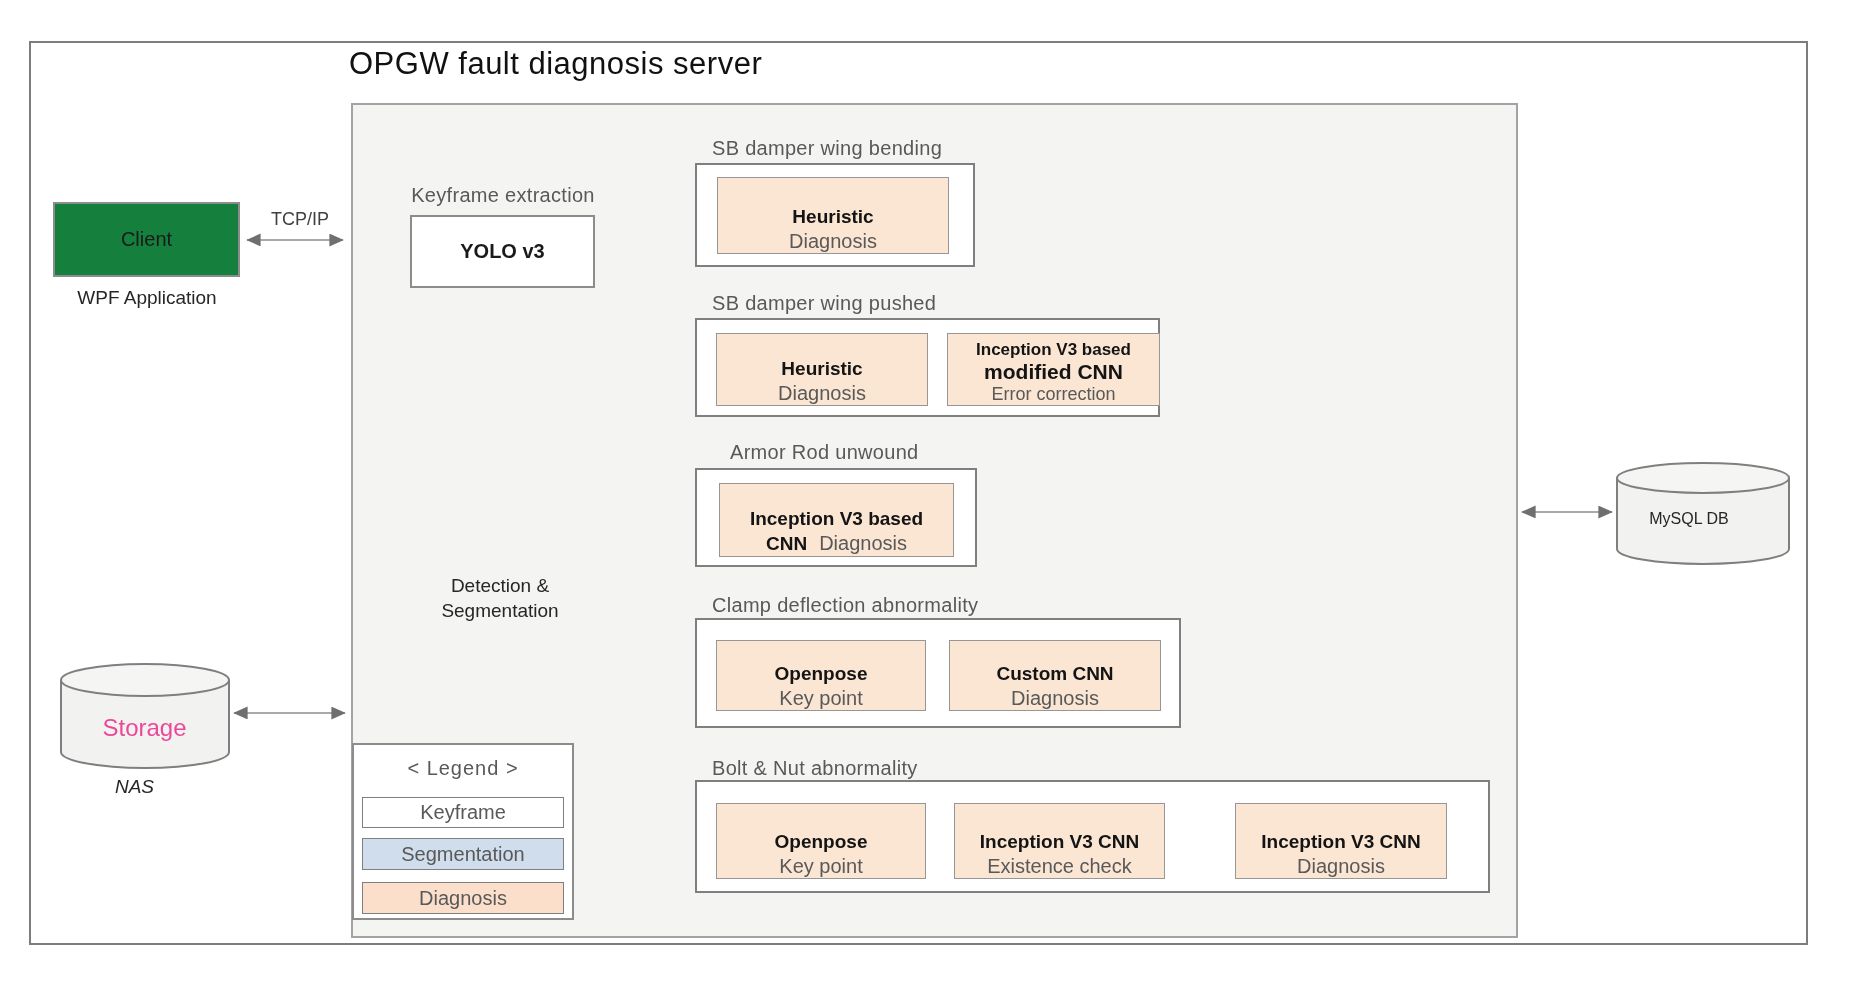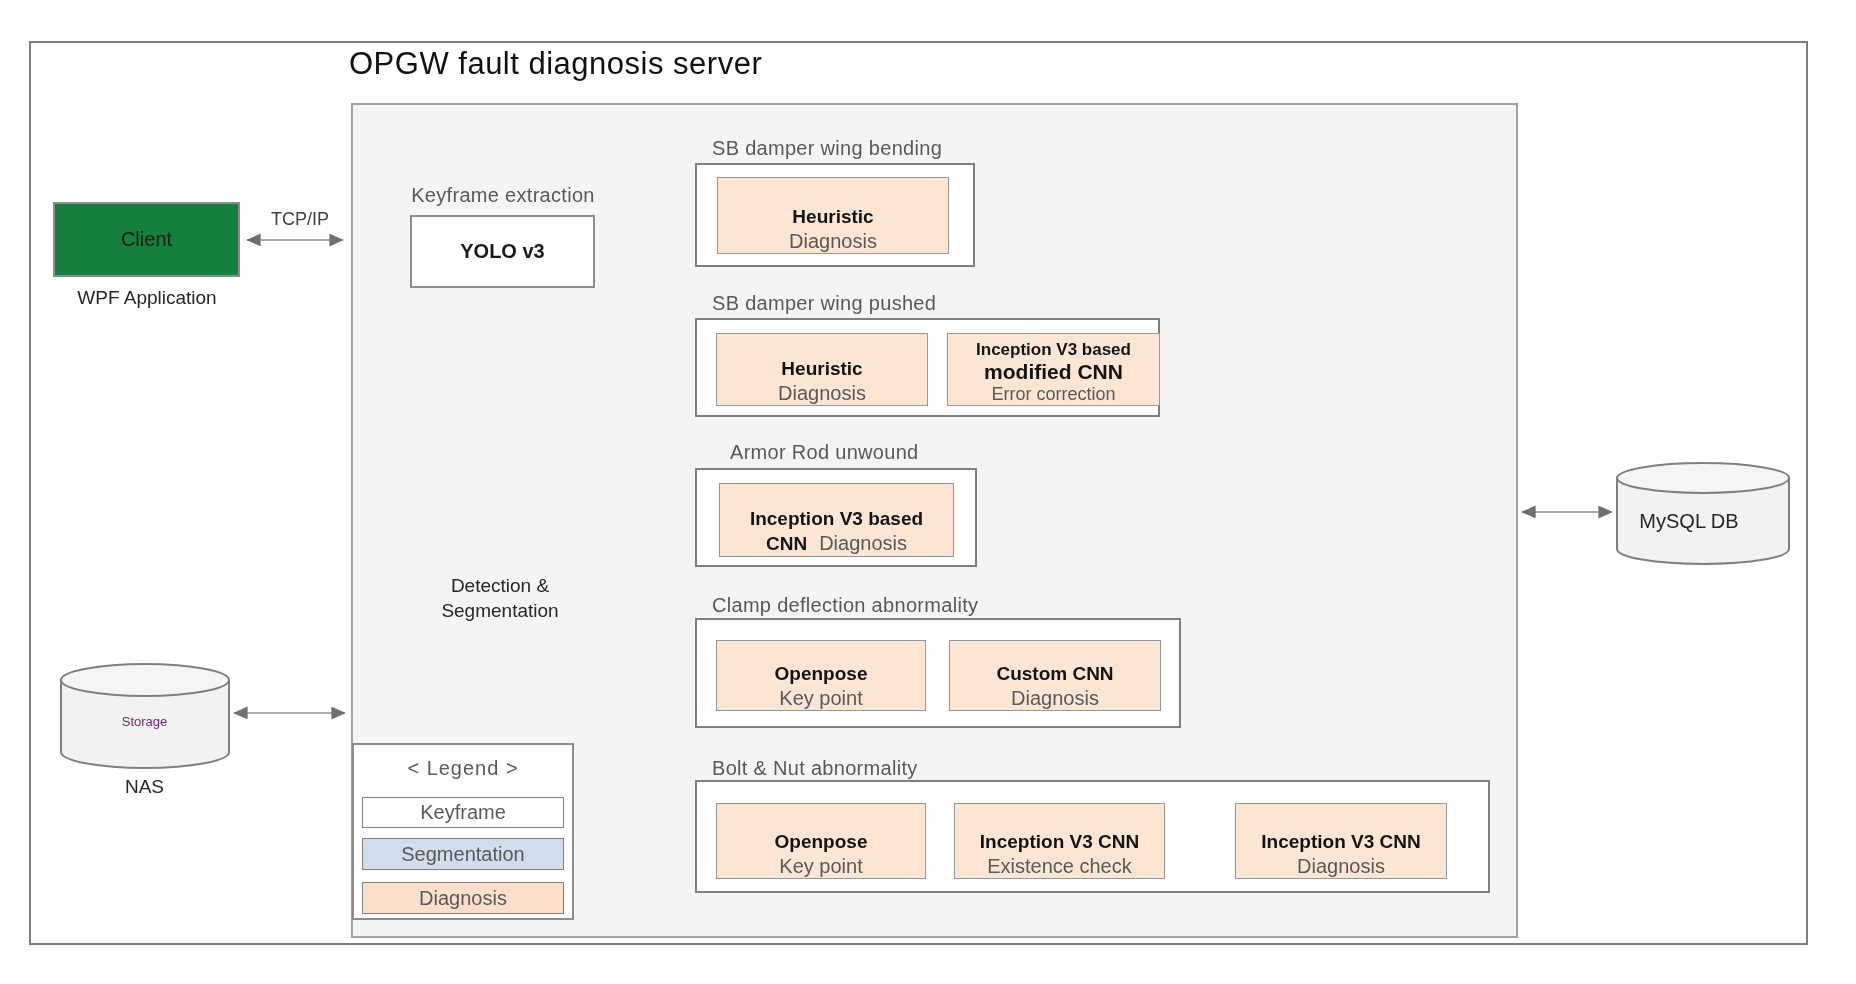--- a/index.html
+++ b/index.html
@@ -31,21 +31,21 @@
   .peach .inline-row{display:flex;gap:12px;align-items:baseline;justify-content:center;}
   .underlined{border-bottom:1px dashed #9a9a9a;padding-bottom:1px;}
   
   .legend-box{background:#ffffff;border:2px solid #8c8c8c;}
   .legend-title{font-size:20px;color:#595959;text-align:center;letter-spacing:1px;}
   .legend-row{display:flex;align-items:center;justify-content:center;font-size:20px;color:#595959;border:1.5px solid #7f7f7f;}
   .lg-keyframe{background:#ffffff;}
   .lg-seg{background:#cfdded;}
   .lg-diag{background:#fbdfcb;}
   
-  .cyl-label{font-size:13px;color:#701a75;text-align:center;}
+  .cyl-label{font-size:24px;color:#ec4899;text-align:center;}
   .db-label{font-size:19px;color:#262626;font-weight:500;text-align:center;}
   svg.wires{position:absolute;left:0;top:0;pointer-events:none;}
 </style>
 </head>
 <body>
 
 <div id="canvas">
 
   <div class="abs outer-border"></div>
 
@@ -161,21 +161,21 @@
     <div class="abs legend-row lg-diag" style="left:8px;top:137px;width:202px;height:32px;">
       <span>Diagnosis</span>
     </div>
   </div>
 
   <svg class="abs" style="left:59px;top:660px;" width="172" height="112">
     <path d="M2,20 L2,92 A84,16 0 0 0 170,92 L170,20" fill="#f2f2f1" stroke="#7f7f7f" stroke-width="2"></path>
     <ellipse cx="86" cy="20" rx="84" ry="16" fill="#f5f5f4" stroke="#7f7f7f" stroke-width="2"></ellipse>
   </svg>
   <div class="abs cyl-label" style="left:61px;top:714px;width:167px;">Storage</div>
-  <div class="abs caption" style="left:61px;top:776px;width:167px;">NAS</div>
+  <div class="abs caption" style="left:51px;top:776px;width:167px;font-style:italic;">NAS</div>
 
   <svg class="abs" style="left:1615px;top:460px;" width="176" height="108">
     <path d="M2,18 L2,89 A86,15 0 0 0 174,89 L174,18" fill="#f2f2f1" stroke="#7f7f7f" stroke-width="2"></path>
     <ellipse cx="88" cy="18" rx="86" ry="15" fill="#f5f5f4" stroke="#7f7f7f" stroke-width="2"></ellipse>
   </svg>
-  <div class="abs db-label" style="left:1617px;top:510px;width:144px;font-size:20px;">MySQL DB</div>
+  <div class="abs db-label" style="left:1617px;top:510px;width:144px;font-size:16px;">MySQL DB</div>
 
 </div>
 
 </body></html>

